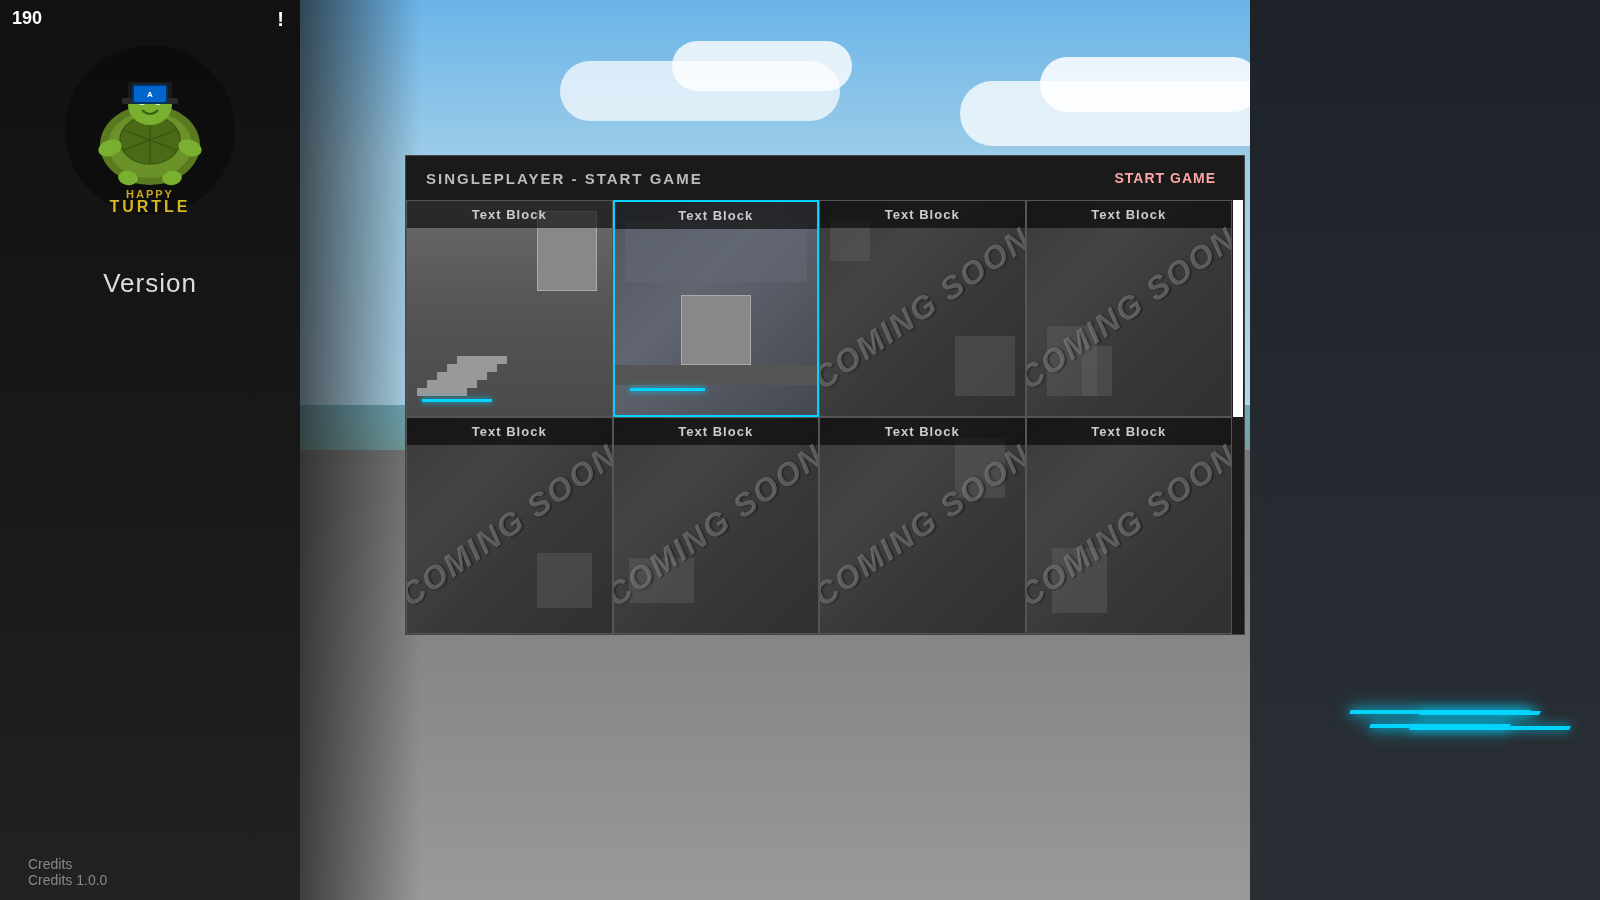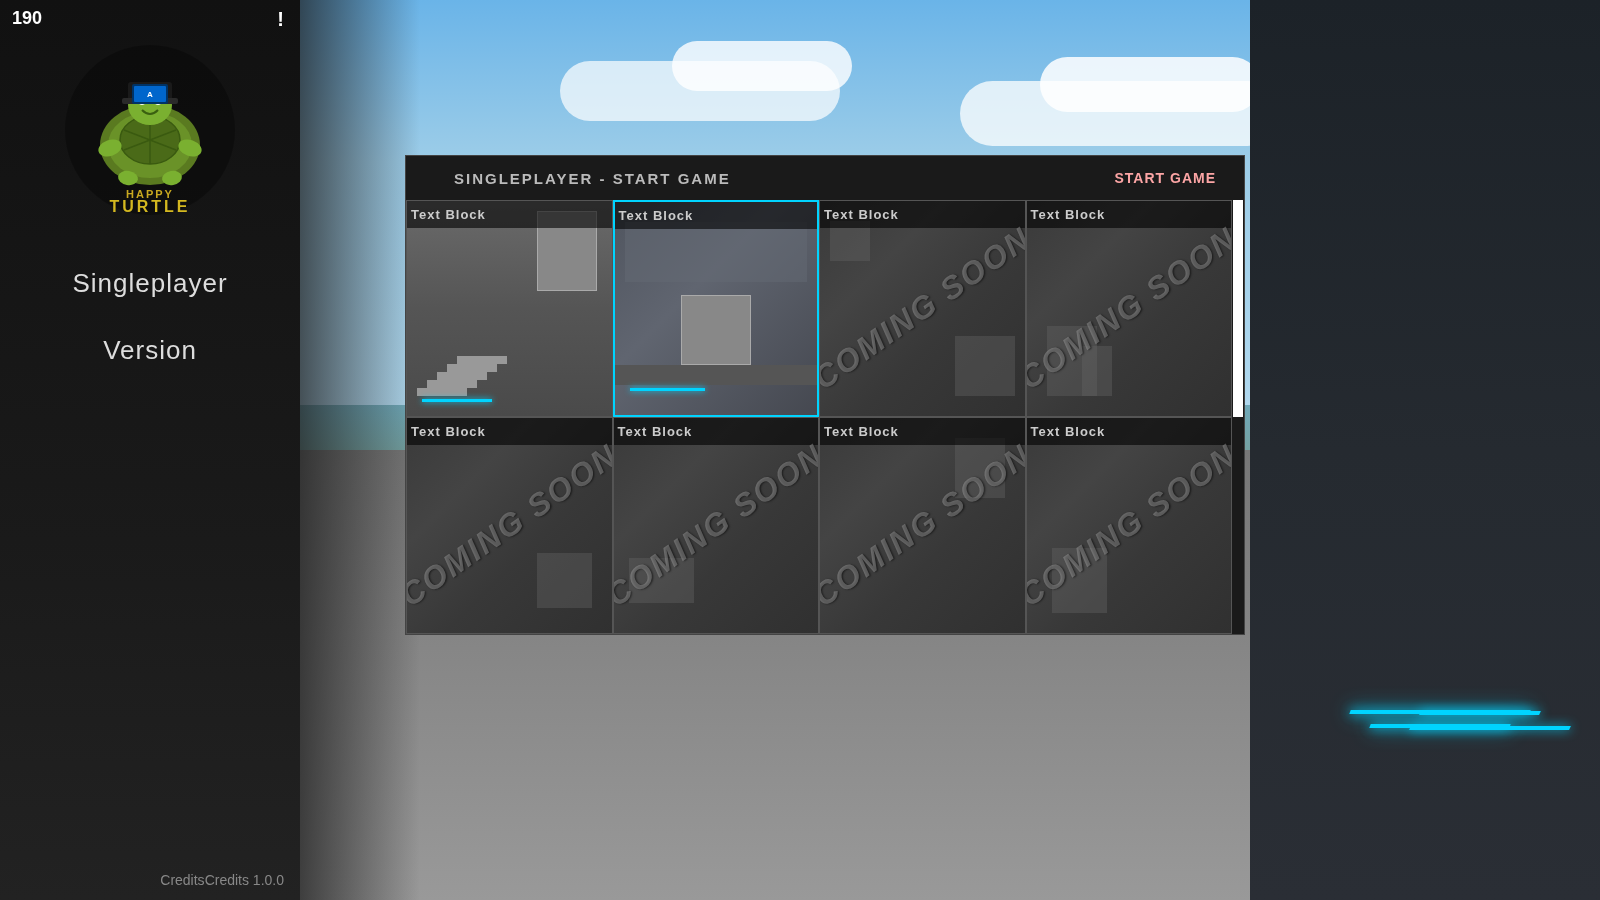--- a/index.html
+++ b/index.html
@@ -137,22 +137,23 @@
       width: 100%;
       text-align: center;
       letter-spacing: 1px;
     }
 
     .sidebar-footer {
       position: absolute;
       bottom: 12px;
       left: 12px; right: 0;
       display: flex;
-      justify-content: flex-end;
+      justify-content: flex-start;
       padding: 0 16px;
+      flex-direction: column;
     }
 
     .sidebar-footer-text {
       color: #888;
       font-size: 14px;
     }
 
     
     .main-panel {
       position: absolute;
@@ -172,21 +173,20 @@
       padding: 10px 20px;
       height: 44px;
     }
 
     .panel-title {
       color: #bbb;
       font-size: 15px;
       font-weight: 600;
       letter-spacing: 2px;
       text-transform: uppercase;
-      margin-left: 28px;
     }
 
     .start-game-btn {
       color: #fca5a5;
       font-size: 14px;
       font-weight: 600;
       letter-spacing: 1px;
       cursor: pointer;
       text-transform: uppercase;
       background: none;
@@ -237,20 +237,21 @@
       border: 2px solid #00d4ff;
     }
 
     .map-card-title {
       position: absolute;
       top: 0; left: 0; right: 0;
       background: rgba(0,0,0,0.6);
       color: #ccc;
       font-size: 13px;
       font-weight: 600;
+      text-align: center;
       padding: 6px 4px;
       letter-spacing: 1px;
       z-index: 2;
     }
 
     .map-card-img {
       position: absolute;
       inset: 0;
       display: flex;
       align-items: center;
@@ -375,21 +376,20 @@
       <ellipse cx="68" cy="138" rx="10" ry="7" fill="#7ab030" transform="rotate(10 68 138)"></ellipse>
       <ellipse cx="112" cy="138" rx="10" ry="7" fill="#7ab030" transform="rotate(-10 112 138)"></ellipse>
 
       <text x="90" y="158" text-anchor="middle" font-size="11" fill="#c8a820" font-weight="bold" letter-spacing="2">HAPPY</text>
 
       <text x="90" y="172" text-anchor="middle" font-size="16" fill="#d4b820" font-weight="900" letter-spacing="3">TURTLE</text>
     </svg>
   </div>
 
   <nav class="nav-menu">
-    <div class="nav-item">Singleplayer</div>
     <div class="nav-item">Version</div>
   </nav>
 
   <div class="sidebar-footer">
     <span class="sidebar-footer-text">Credits</span>
     <span class="sidebar-footer-text">Credits 1.0.0</span>
   </div>
 </div>
 
 <div class="main-panel">

